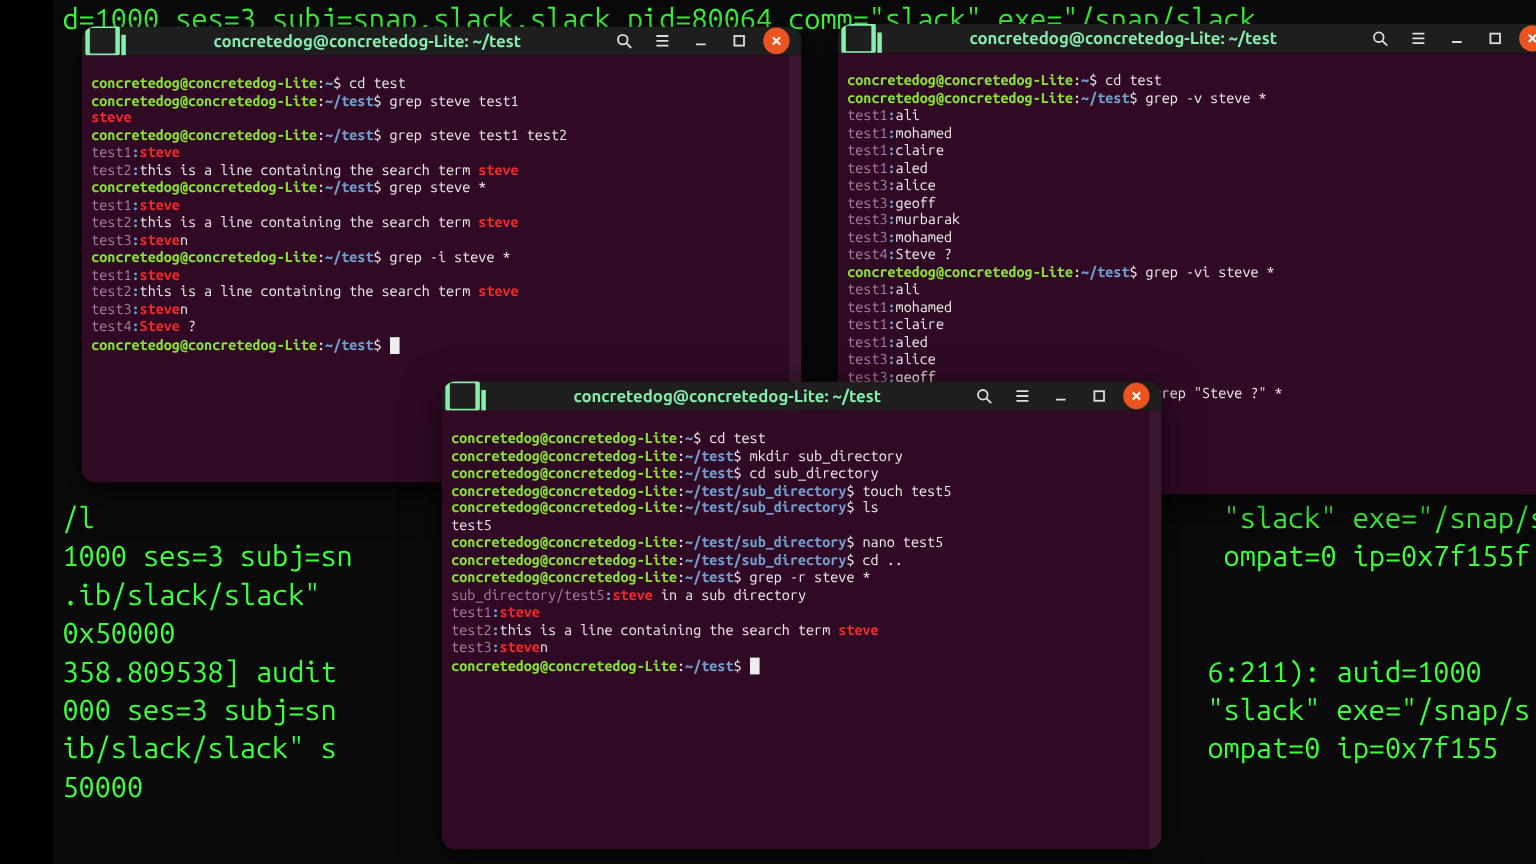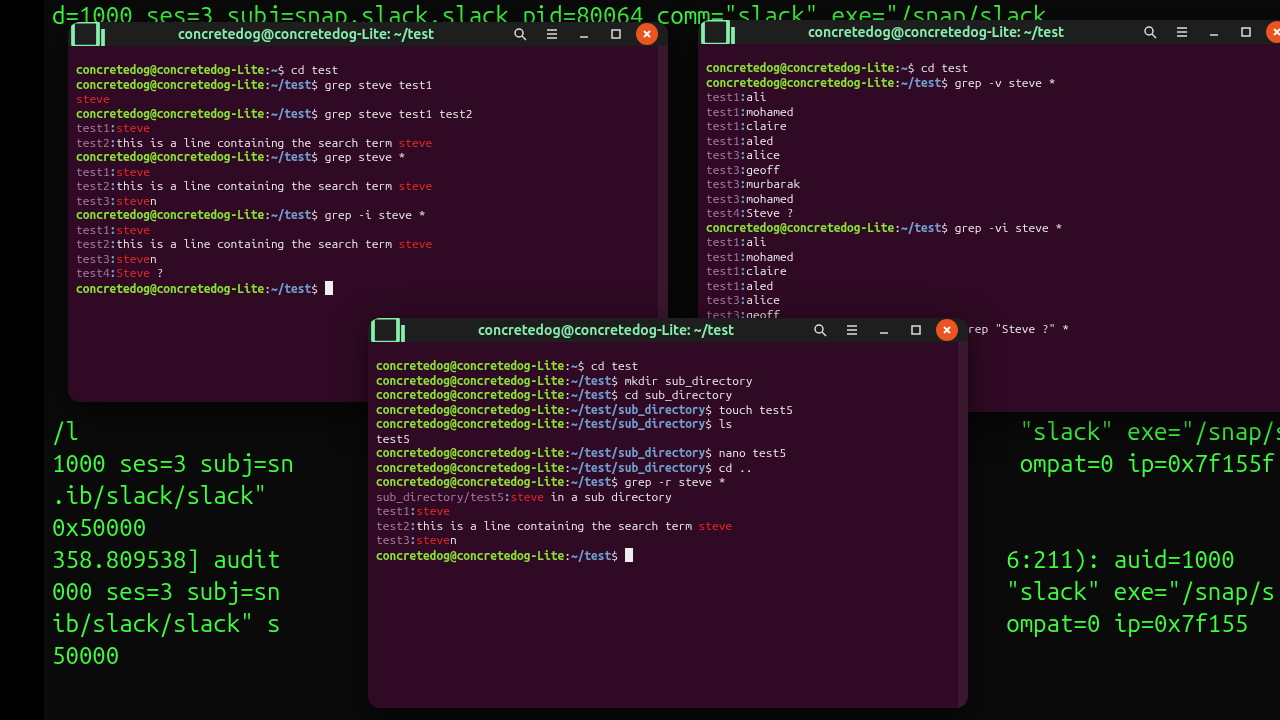--- a/index.html
+++ b/index.html
@@ -14,21 +14,21 @@
   .tb-right{display:flex;align-items:center;padding-right:6px;}
   .tb-close{background:#e95420;border-radius:50%;width:22px;height:22px;}
   .tb-close svg{stroke:#fff;}
   .termbody{flex:1;background:#300a24;padding:17px 8px;font-size:12px;line-height:14.5px;color:#eee;white-space:pre;overflow:hidden;position:relative;}
   .sb{position:absolute;top:0;right:0;width:10px;height:100%;background:rgba(255,255,255,.06);}
   .line{display:block;}
   .user{color:#8ae234;font-weight:bold;}
   .path{color:#729fcf;font-weight:bold;}
   .white{color:#eee;}
   .file{color:#ad7fa8;}
-  .match{color:#ef2929;font-weight:normal;}
+  .match{color:#ef2929;font-weight:bold;}
   .cursor{display:inline-block;width:8px;height:14px;background:#eee;vertical-align:text-bottom;}
 </style>
 </head>
 <body>
 <div class="desktop">
 
 <div class="bg-text">d=1000 ses=3 subj=snap.slack.slack pid=80064 comm="slack" exe="/snap/slack
 
 
 

